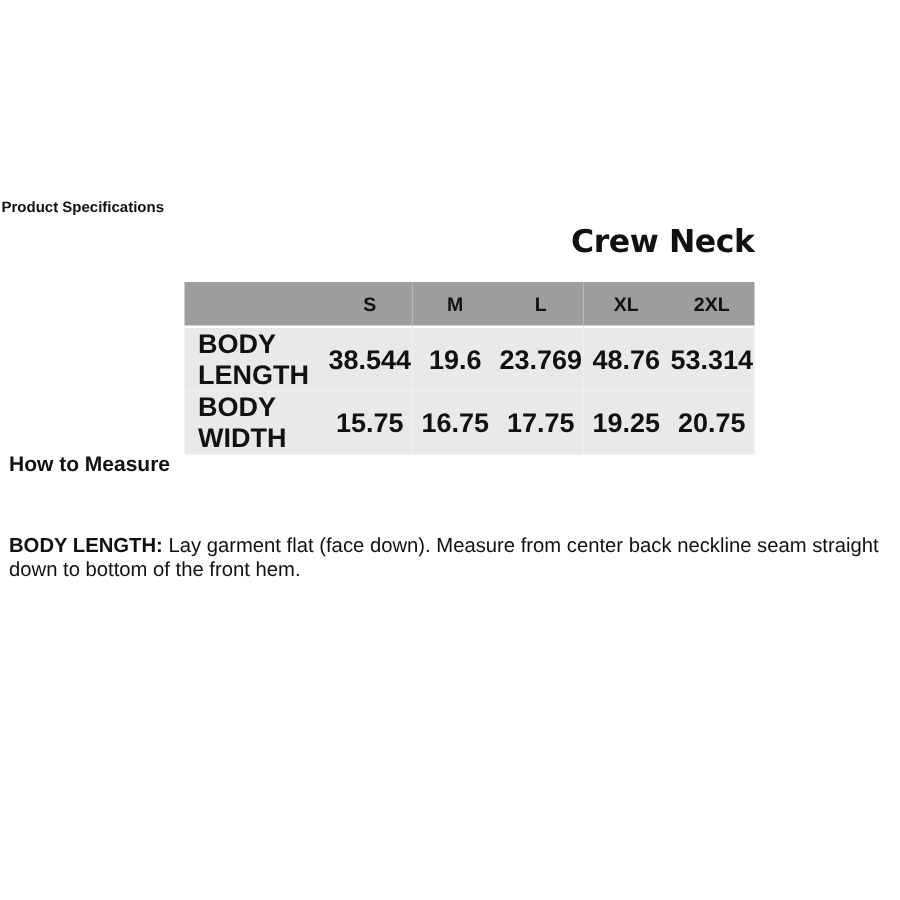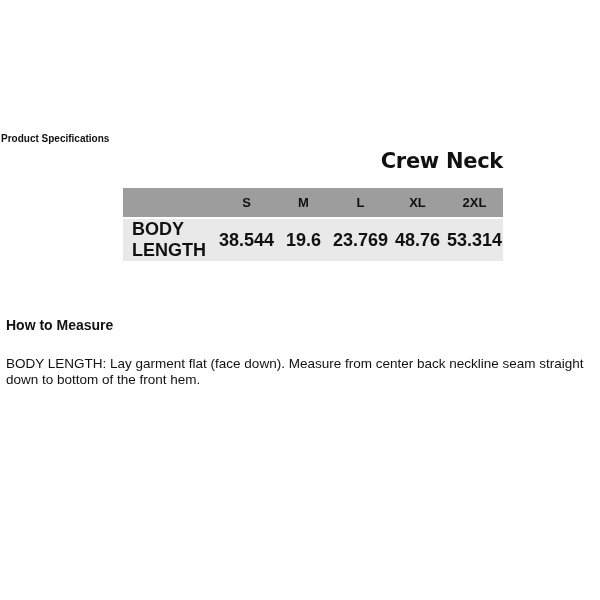--- a/index.html
+++ b/index.html
@@ -43,30 +43,30 @@
   .size-table tbody td {
     background: #e9e9e9;
     height: 30px;
     font-size: 18px;
   }
   .size-table .label-col {
     text-align: left; padding-left: 9px;
   }
 
   .how-heading {
-    position: absolute; left: 6px; top: 317px;
+    position: absolute; left: 6px; top: 301px;
     font-size: 14px; font-weight: bold;
   }
 
   .measure-text {
     position: absolute; left: 6px; top: 356px; width: 590px;
     font-size: 13.5px; line-height: 16px;
   }
   .measure-item { margin: 0 0 6px 0; }
-  .measure-item b { font-weight: normal; }
+  .measure-item b { font-weight: bold; }
 </style>
 </head>
 <body>
 
 <div class="section-title">Product Specifications</div>
 
 <div class="product-title">Crew Neck</div>
 
 <table class="size-table">
   <colgroup>
@@ -89,20 +89,28 @@
   </thead>
   <tbody>
     <tr>
       <td class="label-col">BODY LENGTH</td>
       <td>38.544</td>
       <td>19.6</td>
       <td>23.769</td>
       <td>48.76</td>
       <td>53.314</td>
     </tr>
+    <tr>
+      <td class="label-col">BODY WIDTH</td>
+      <td>15.75</td>
+      <td>16.75</td>
+      <td>17.75</td>
+      <td>19.25</td>
+      <td>20.75</td>
+    </tr>
   </tbody>
 </table>
 
 <div class="how-heading">How to Measure</div>
 
 <div class="measure-text">
   <p class="measure-item"><b>BODY LENGTH:</b> <span>Lay garment flat (face down). Measure from center back neckline seam straight down to bottom of the front hem.</span></p>
 </div>
 
 </body></html>

